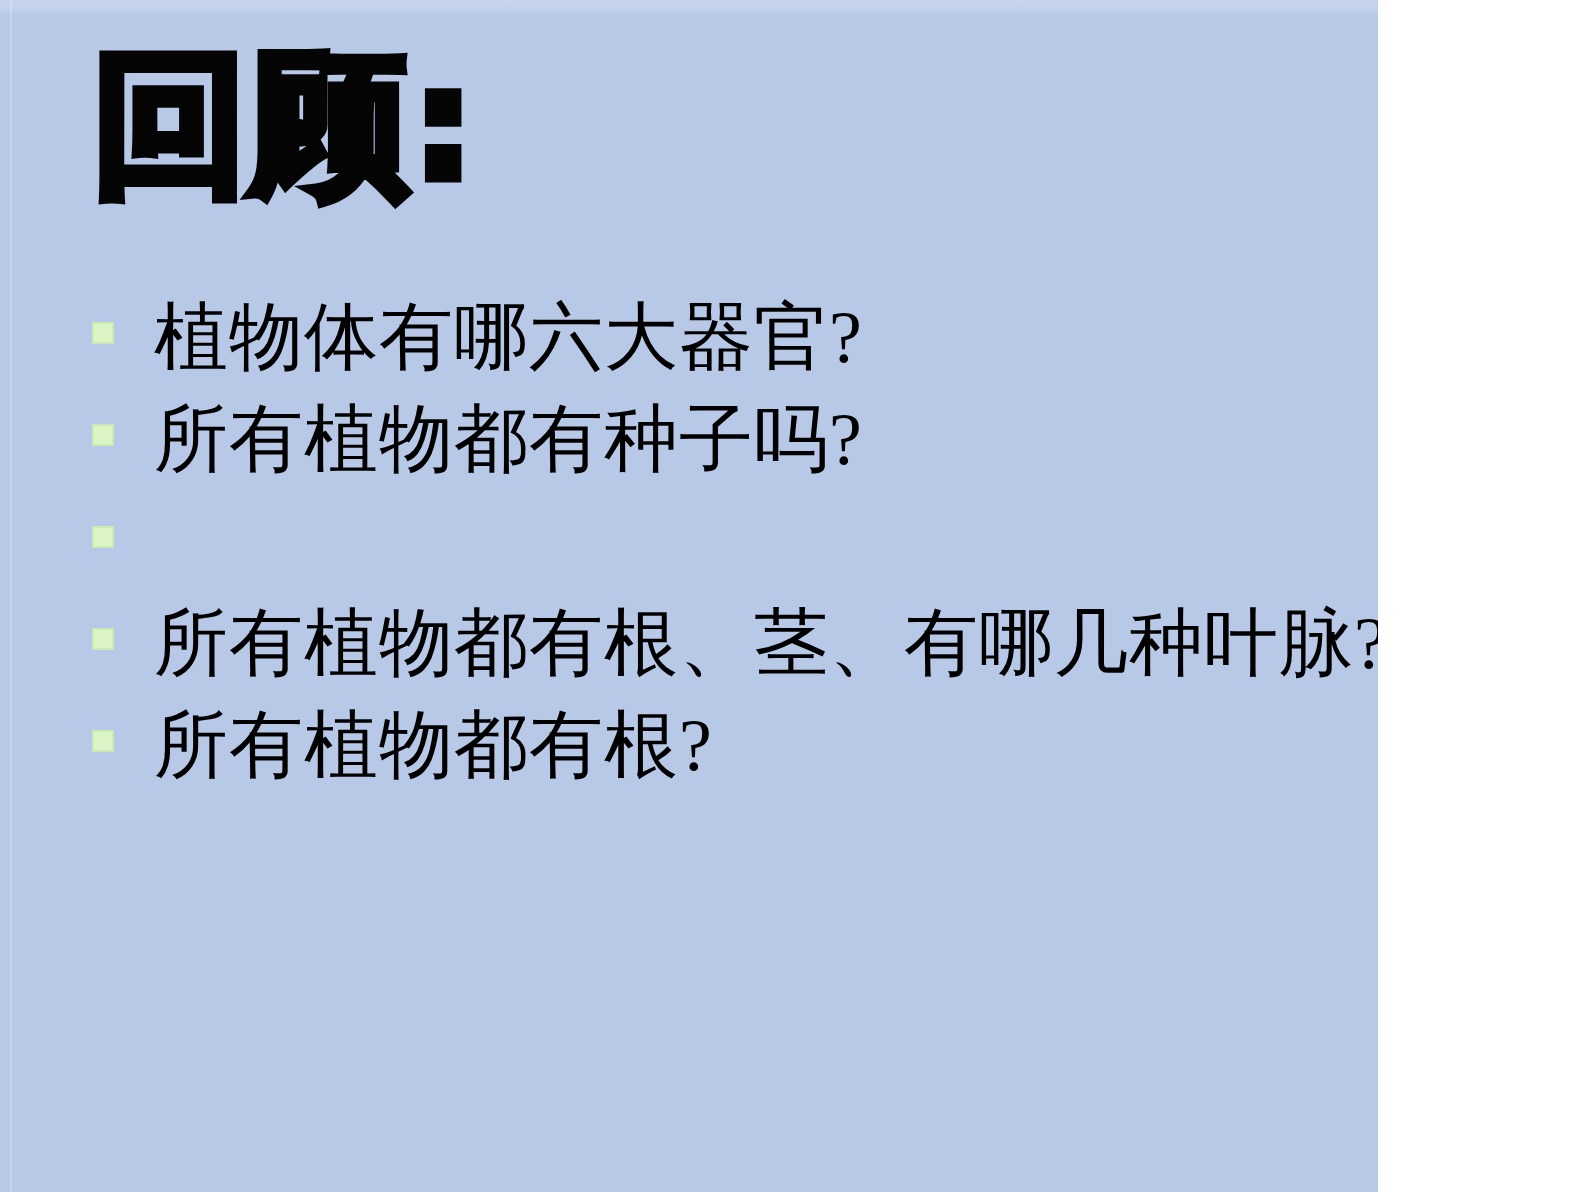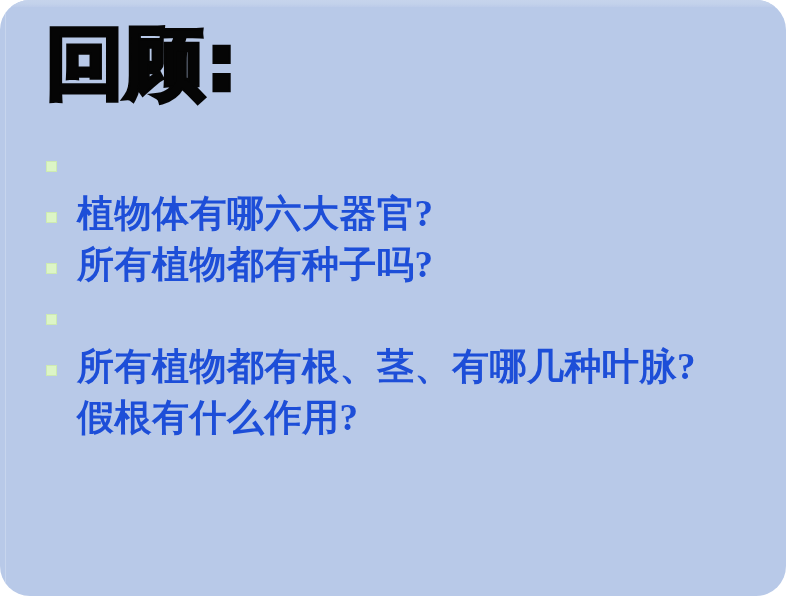--- a/index.html
+++ b/index.html
@@ -9,26 +9,25 @@
   }
   body {
     width: 794px;
     height: 596px;
     overflow: hidden;
     font-family: "Liberation Serif", "DejaVu Serif", serif;
   }
 
   #slide {
     position: relative;
-    width: 786px;
+    width: 689px;
     height: 596px;
     box-sizing: border-box;
     background: #b8c9e8;
     overflow: hidden;
-    border-radius: 30px;
   }
 
   
   #slide .top-band {
     position: absolute;
     left: 0;
     top: 0;
     width: 794px;
     height: 7px;
     background: linear-gradient(to bottom, #c6d4ec 0%, #c3d2eb 55%, #bccbe9 100%);
@@ -83,27 +82,26 @@
     background: #dcf5c6;
     border: 1px solid #cdeab2;
     box-sizing: border-box;
   }
 
   .bullet-text {
     position: absolute;
     left: 77px;
     top: -3px;
     font-family: "Liberation Serif", "DejaVu Serif", serif;
-    font-weight: 700;
+    font-weight: 400;
     font-size: 37px;
     line-height: 51px;
-    color: #1d4ed8;
+    color: #000000;
     white-space: nowrap;
     letter-spacing: 0.5px;
-    margin-top: 44px;
   }
 
   
   .trailing-line {
     position: absolute;
     left: 117px;
     top: 455px;
     font-family: "Liberation Serif", "DejaVu Serif", serif;
     font-weight: 700;
     font-size: 37px;
@@ -139,20 +137,20 @@
       <span class="bullet-marker"></span>
     </div>
 
     <div class="bullet-row">
       <span class="bullet-marker"></span>
       <span class="bullet-text">所有植物都有根、茎、有哪几种叶脉?</span>
     </div>
 
     <div class="bullet-row">
       <span class="bullet-marker"></span>
-      <span class="bullet-text">假根有什么作用?</span>
+      <span class="bullet-text">所有植物都有根?</span>
     </div>
 
 
   </div>
 
 
 </div>
 
 </body></html>

